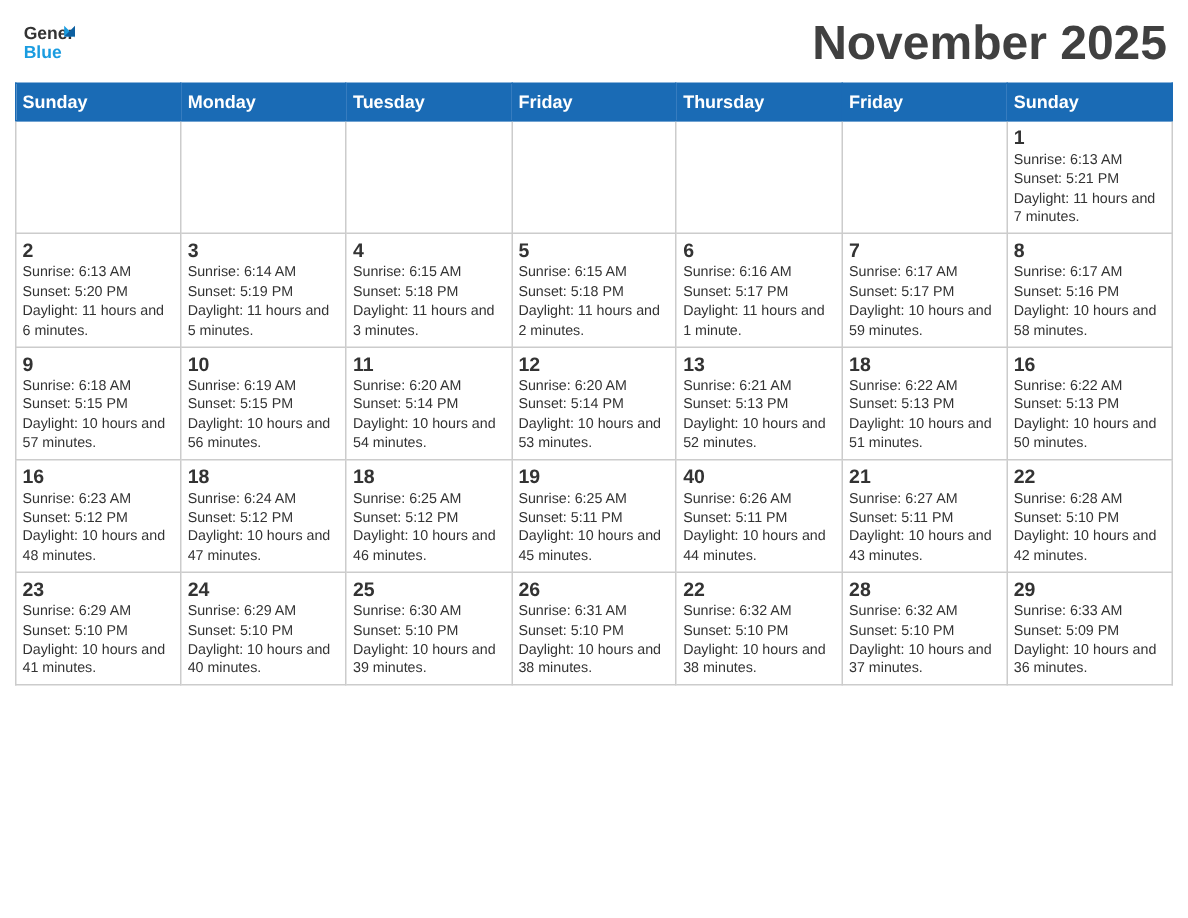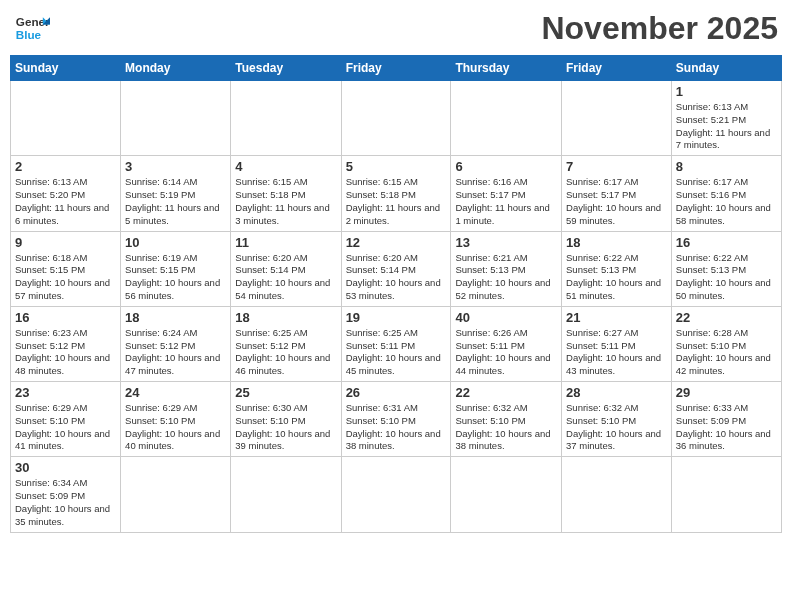--- a/index.html
+++ b/index.html
@@ -231,26 +231,14 @@
         </td>
         <td>
           <span class="day-num">28</span>
           <div class="day-info">Sunrise: 6:32 AM<br>Sunset: 5:10 PM<br>Daylight: 10 hours and 37 minutes.</div>
         </td>
         <td>
           <span class="day-num">29</span>
           <div class="day-info">Sunrise: 6:33 AM<br>Sunset: 5:09 PM<br>Daylight: 10 hours and 36 minutes.</div>
         </td>
       </tr>
-      <tr class="week-row">
-        <td>
-          <span class="day-num">30</span>
-          <div class="day-info">Sunrise: 6:34 AM<br>Sunset: 5:09 PM<br>Daylight: 10 hours and 35 minutes.</div>
-        </td>
-        <td></td>
-        <td></td>
-        <td></td>
-        <td></td>
-        <td></td>
-        <td></td>
-      </tr>
     </tbody>
 </table>
 
 </body></html>

